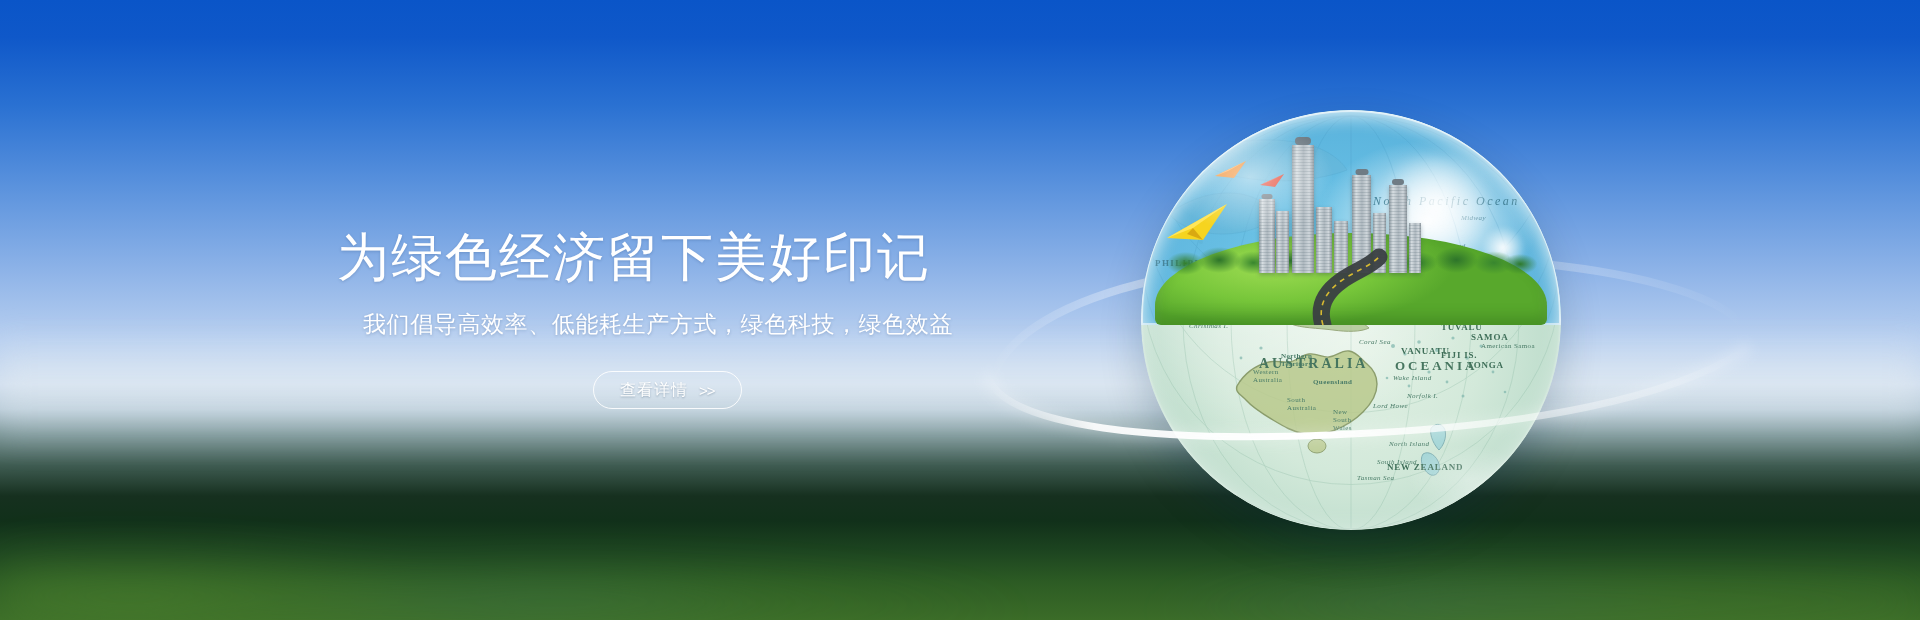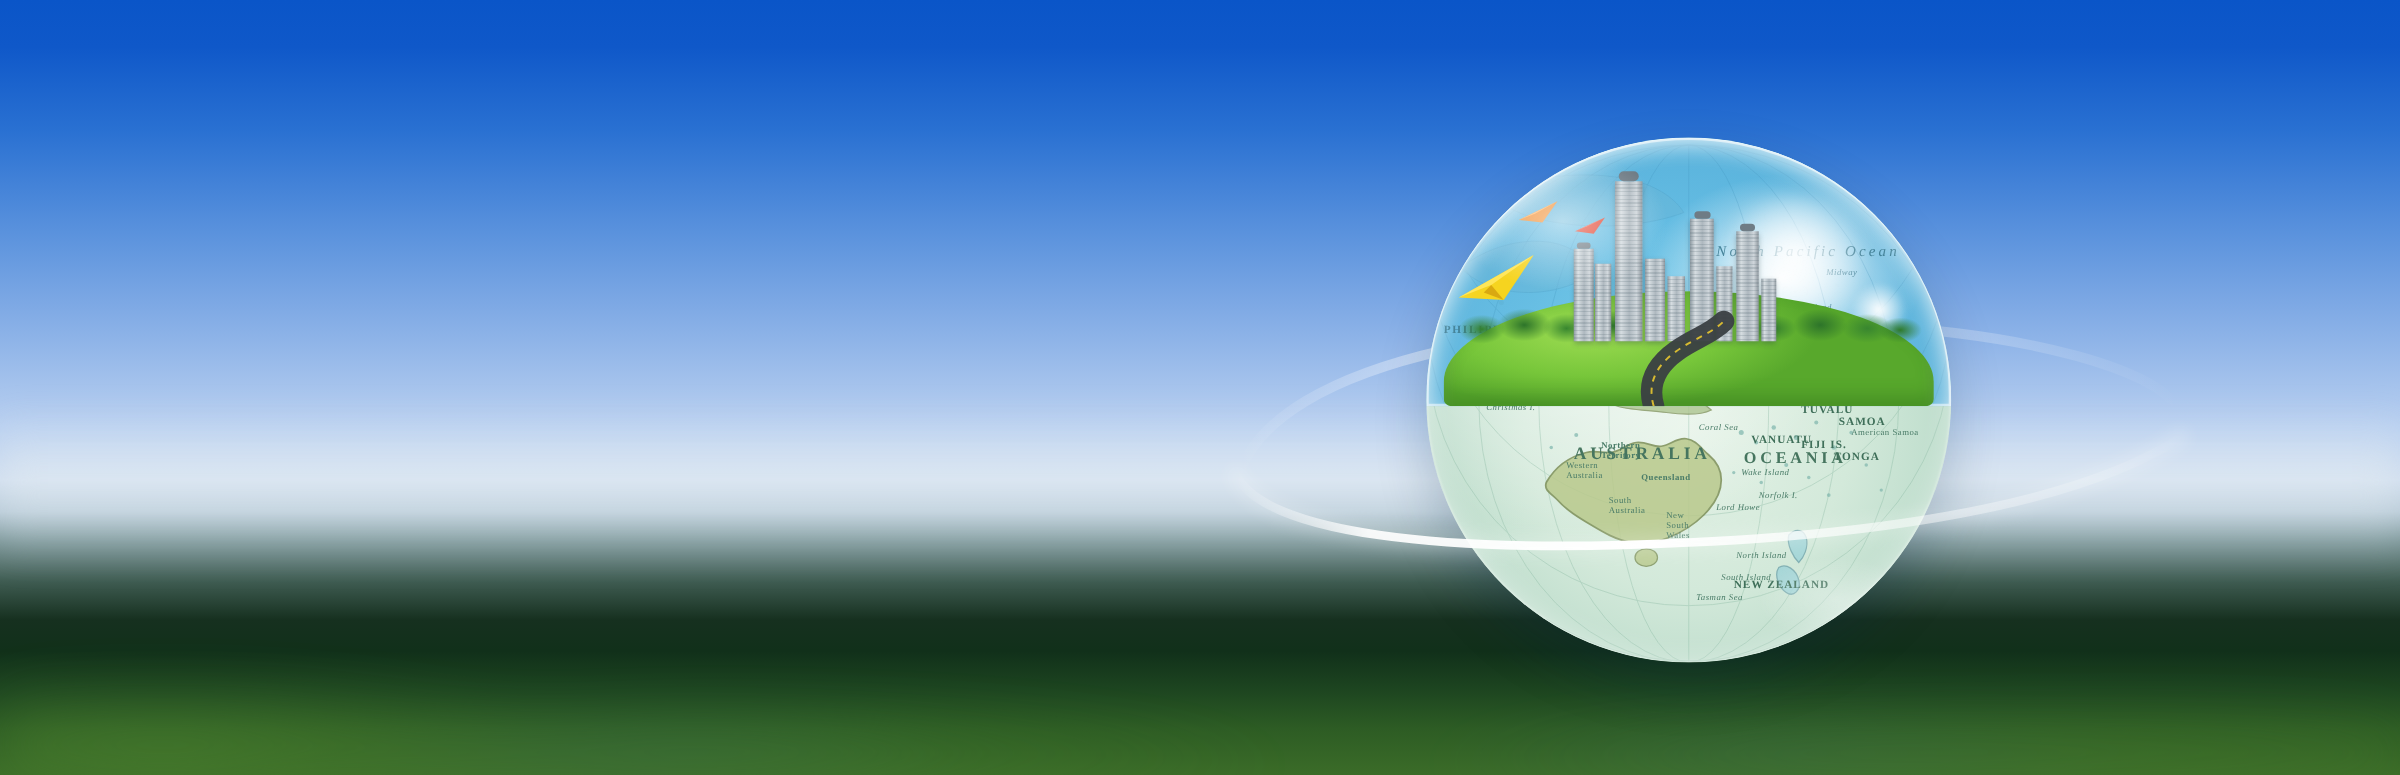--- a/index.html
+++ b/index.html
@@ -431,14 +431,24 @@
           <stop offset="44%" stop-color="#ffffff" stop-opacity="1"></stop>
           <stop offset="72%" stop-color="#ffffff" stop-opacity=".5"></stop>
           <stop offset="100%" stop-color="#ffffff" stop-opacity="0"></stop>
         </linearGradient>
       </defs>
       <path d="M58,150 C80,196 220,214 420,204 C600,196 740,168 814,120" fill="none" stroke="url(#swF)" stroke-width="7" stroke-linecap="round"></path>
       <path d="M58,150 C80,196 220,214 420,204 C600,196 740,168 814,120" fill="none" stroke="#ffffff" stroke-width="15" stroke-linecap="round" opacity=".18" style="filter:blur(6px)"></path>
     </svg>
   </div>
 
+  <div class="copy">
+    <div class="headline">为绿色经济留下美好印记</div>
+    <div class="subline">我们倡导高效率、低能耗生产方式，绿色科技，绿色效益</div>
+    <div class="cta-wrap">
+      <button class="cta">
+        <span>查看详情</span>
+        <span class="cta-arrow">&gt;&gt;</span>
+      </button>
+    </div>
+  </div>
 
 </div>
 
 </body></html>

